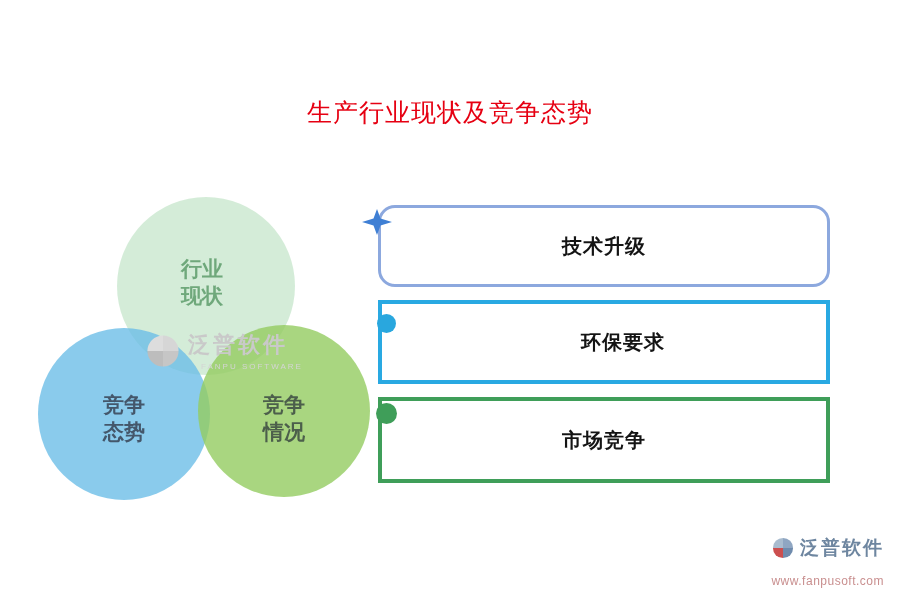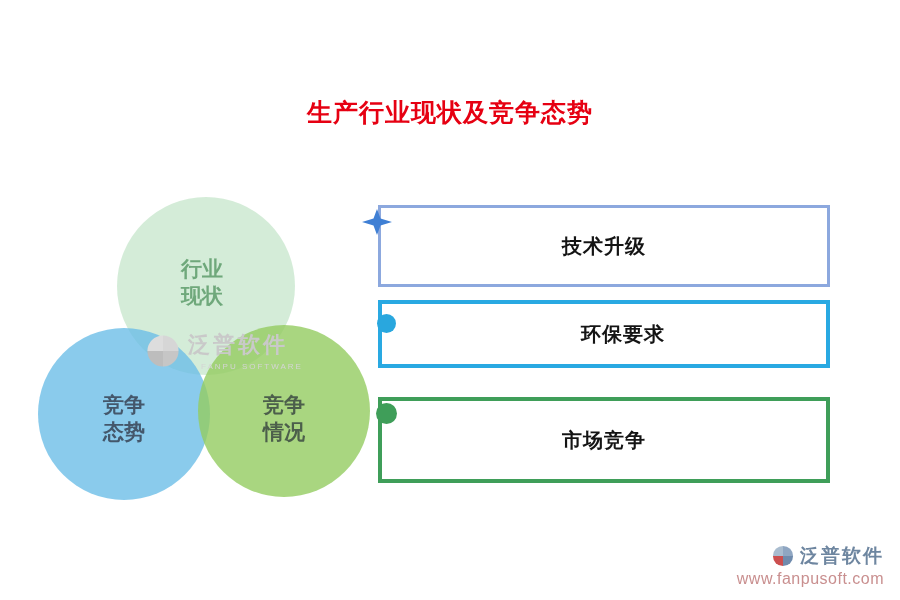--- a/index.html
+++ b/index.html
@@ -2,21 +2,21 @@
 <html><head>
 <meta charset="utf-8">
 <style>
   html,body { margin:0; padding:0; background:#ffffff; }
   .canvas {
     position:relative; width:900px; height:600px; background:#ffffff;
     font-family:"Liberation Sans","DejaVu Sans",sans-serif; overflow:hidden;
   }
   .title {
     position:absolute; top:96px; left:0; width:100%; margin:0;
-    text-align:center; font-size:25px; font-weight:bold; letter-spacing:1px;
+    text-align:center; font-size:25px; font-weight:normal; letter-spacing:1px;
   }
   
   .circle { position:absolute; border-radius:50%; }
   .c-top   { left:117px; top:197px; width:178px; height:178px; }
   .c-left  { left:38px;  top:328px; width:172px; height:172px; }
   .c-right { left:198px; top:325px; width:172px; height:172px; }
   .circle-label {
     position:absolute; transform:translate(-50%,-50%);
     font-size:21px; font-weight:bold; text-align:center;
     white-space:pre-line; line-height:1.3;
@@ -29,33 +29,33 @@
   .wm-col { display:flex; flex-direction:column; }
   .wm-text { font-size:22px; font-weight:bold; letter-spacing:3px; }
   .wm-tag  { font-size:8px; letter-spacing:2px; color:#d4d4d4; margin-top:2px;margin-left:13px; }
   
   .item-box {
     position:absolute; left:378px; width:452px; background:#ffffff;
     border-style:solid; box-sizing:border-box;
     display:flex; align-items:center; justify-content:center;
   }
   .box-0 { top:205px; height:82px; border-width:3px; }
-  .box-1 { top:300px; height:68px; border-width:4px;padding-left:38px; }
+  .box-1 { top:300px; height:84px; border-width:4px;padding-left:38px; }
   .box-2 { top:397px; height:86px; border-width:4px; }
   .item-label { font-size:20px; font-weight:bold; color:#141414; letter-spacing:1px; }
   
   .marker-star { position:absolute; left:360px; top:207px; width:34px; height:30px; }
   .marker-dot  { position:absolute; border-radius:50%; }
   .dot-1 { left:377px; top:314px; width:19px; height:19px; }
   .dot-2 { left:376px; top:403px; width:21px; height:21px; }
   
   .footer { position:absolute; right:16px; bottom:12px; display:flex; flex-direction:column; align-items:flex-end; }
   .footer-row { display:flex; align-items:center; gap:6px; }
   .footer-brand { font-size:19px; font-weight:bold; letter-spacing:2px; }
-  .footer-url { font-size:16px; margin-top:1px; letter-spacing:0.5px; }
+  .footer-url { font-size:12px; margin-top:13px; letter-spacing:0.5px; }
 </style>
 </head>
 <body>
 
 <div class="canvas">
 
   <h1 class="title" style="color: rgb(230, 0, 18);">生产行业现状及竞争态势</h1>
 
   <div>
     <div class="circle c-top" style="background-color: rgba(208, 234, 213, 0.92);"></div>
@@ -76,21 +76,21 @@
     </div>
 
     <div class="circle-label l-top" style="color: rgb(111, 168, 123);">行业
 现状</div>
     <div class="circle-label l-left" style="color: rgb(68, 87, 107);">竞争
 态势</div>
     <div class="circle-label l-right" style="color: rgb(76, 95, 75);">竞争
 情况</div>
   </div>
 
-  <div class="item-box box-0" style="border-color: rgb(140, 168, 222);">
+  <div class="item-box box-0" style="border-color: rgb(140, 168, 222); border-radius: 17px;">
     <span class="item-label">技术升级</span>
   </div>
   <div class="item-box box-1" style="border-color: rgb(41, 169, 226);">
     <span class="item-label">环保要求</span>
   </div>
   <div class="item-box box-2" style="border-color: rgb(63, 158, 89);">
     <span class="item-label">市场竞争</span>
   </div>
 
   <span class="marker-star" style="color: rgb(63, 127, 212);">

